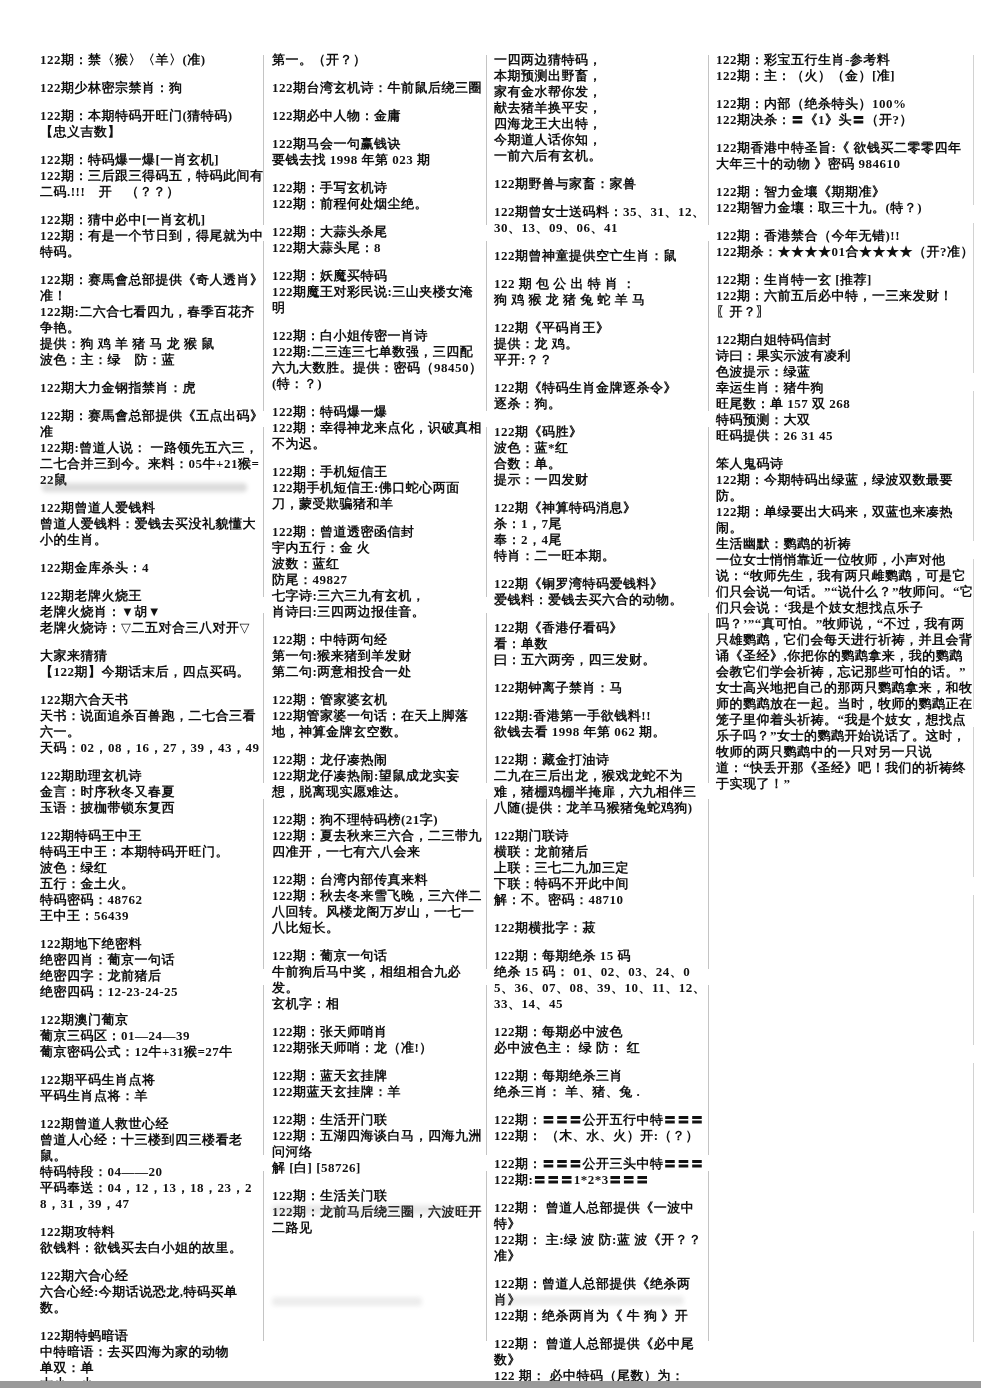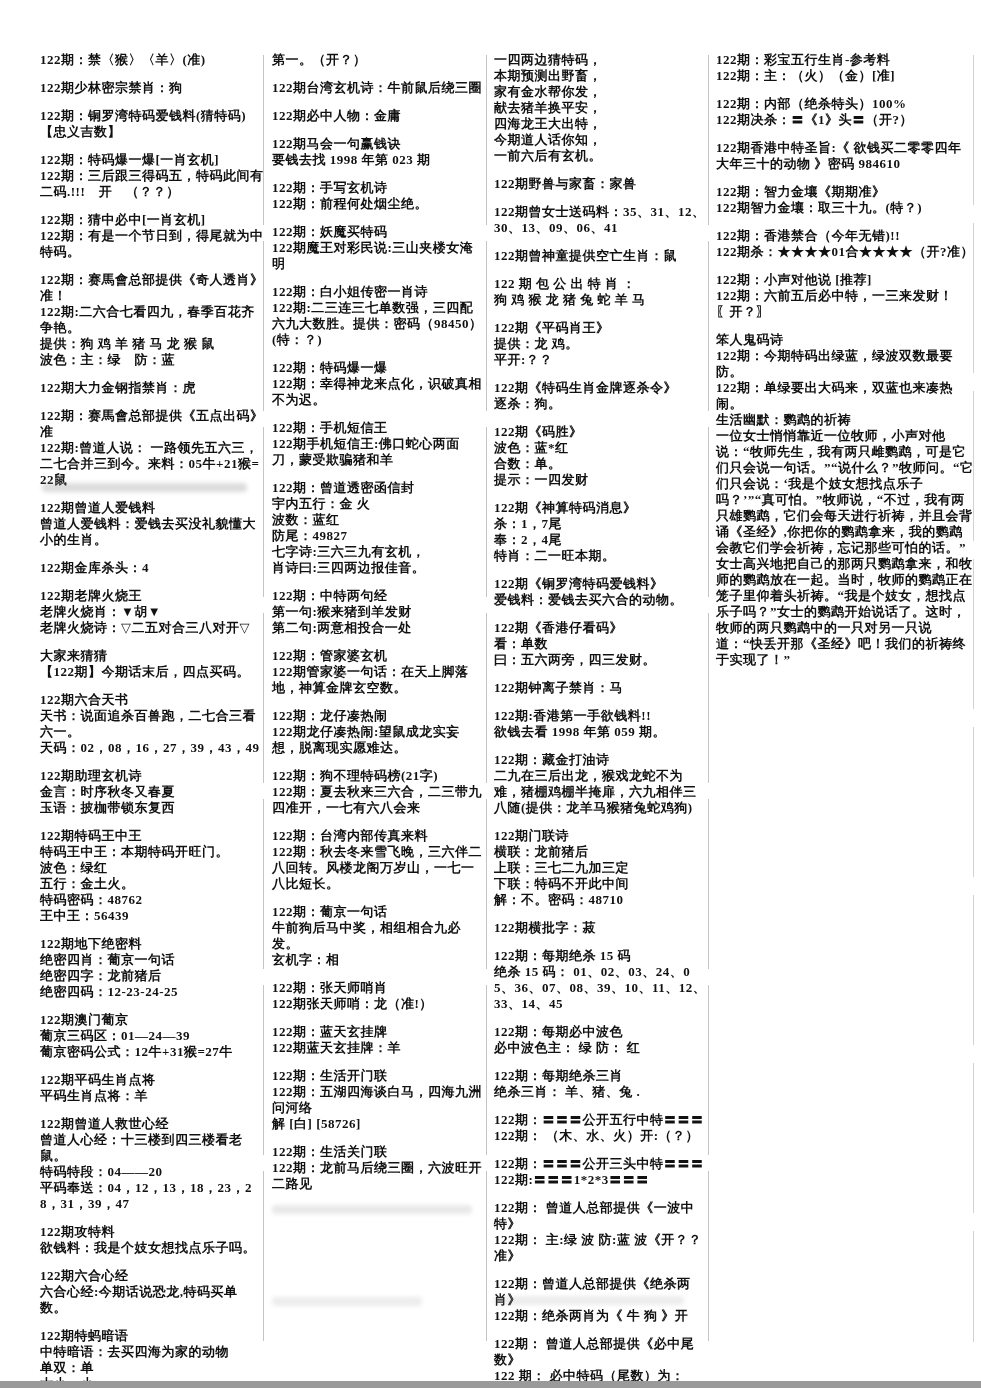--- a/index.html
+++ b/index.html
@@ -43,21 +43,21 @@
 <body>
 
 <div class="col" id="column-1">
     <div class="section">
       <div class="line">122期：禁〈猴〉〈羊〉(准)</div>
     </div>
     <div class="section">
       <div class="line">122期少林密宗禁肖：狗</div>
     </div>
     <div class="section">
-      <div class="line">122期：铜罗湾特码爱钱料(猜特码)</div>
+      <div class="line">122期：本期特码开旺门(猜特码)</div>
       <div class="line">【忠义吉数】</div>
     </div>
     <div class="section">
       <div class="line">122期：特码爆一爆[一肖玄机]</div>
       <div class="line">122期：三后跟三得码五，特码此间有二码.!!!　开　（？？）</div>
     </div>
     <div class="section">
       <div class="line">122期：猜中必中[一肖玄机]</div>
       <div class="line">122期：有是一个节日到，得尾就为中特码。</div>
     </div>
@@ -124,21 +124,21 @@
       <div class="line">平码生肖点将：羊</div>
     </div>
     <div class="section">
       <div class="line">122期曾道人救世心经</div>
       <div class="line">曾道人心经：十三楼到四三楼看老鼠。</div>
       <div class="line">特码特段：04——20</div>
       <div class="line">平码奉送：04，12，13，18，23，28，31，39，47</div>
     </div>
     <div class="section">
       <div class="line">122期攻特料</div>
-      <div class="line">欲钱料：我是个妓女想找点乐子吗。</div>
+      <div class="line">欲钱料：欲钱买去白小姐的故里。</div>
     </div>
     <div class="section">
       <div class="line">122期六合心经</div>
       <div class="line">六合心经:今期话说恐龙,特码买单数。</div>
     </div>
     <div class="section">
       <div class="line">122期特蚂暗语</div>
       <div class="line">中特暗语：去买四海为家的动物</div>
       <div class="line">单双：单</div>
       <div class="line">大小：小</div>
@@ -154,20 +154,24 @@
     <div class="section">
       <div class="line">122期必中人物：金庸</div>
     </div>
     <div class="section">
       <div class="line">122期马会一句赢钱诀</div>
       <div class="line">要钱去找 1998 年第 023 期</div>
     </div>
     <div class="section">
       <div class="line">122期：手写玄机诗</div>
       <div class="line">122期：前程何处烟尘绝。</div>
+    </div>
+    <div class="section">
+      <div class="line">122期：大蒜头杀尾</div>
+      <div class="line">122期大蒜头尾：8</div>
     </div>
     <div class="section">
       <div class="line">122期：妖魔买特码</div>
       <div class="line">122期魔王对彩民说:三山夹楼女淹明</div>
     </div>
     <div class="section">
       <div class="line">122期：白小姐传密一肖诗</div>
       <div class="line">122期:二三连三七单数强，三四配六九大数胜。提供：密码（98450）(特：？)</div>
     </div>
     <div class="section">
@@ -281,21 +285,21 @@
     <div class="section">
       <div class="line">122期《香港仔看码》</div>
       <div class="line">看：单数</div>
       <div class="line">曰：五六两旁，四三发财。</div>
     </div>
     <div class="section">
       <div class="line">122期钟离子禁肖：马</div>
     </div>
     <div class="section">
       <div class="line">122期:香港第一手欲钱料!!</div>
-      <div class="line">欲钱去看 1998 年第 059 期。</div>
+      <div class="line">欲钱去看 1998 年第 062 期。</div>
     </div>
     <div class="section">
       <div class="line">122期：藏金打油诗</div>
       <div class="line">二九在三后出龙，猴戏龙蛇不为难，猪棚鸡棚半掩扉，六九相伴三八随(提供：龙羊马猴猪兔蛇鸡狗)</div>
     </div>
     <div class="section">
       <div class="line">122期门联诗</div>
       <div class="line">横联：龙前猪后</div>
       <div class="line">上联：三七二九加三定</div>
       <div class="line">下联：特码不开此中间</div>
@@ -352,22 +356,31 @@
     </div>
     <div class="section">
       <div class="line">122期：智力金壤《期期准》</div>
       <div class="line">122期智力金壤：取三十九。(特？)</div>
     </div>
     <div class="section">
       <div class="line">122期：香港禁合（今年无错)!!</div>
       <div class="line">122期杀：★★★★01合★★★★（开?准）</div>
     </div>
     <div class="section">
-      <div class="line">122期：小声对他说 [推荐]</div>
+      <div class="line">122期：生肖特一玄 [推荐]</div>
       <div class="line">122期：六前五后必中特，一三来发财！〖开？〗</div>
+    </div>
+    <div class="section">
+      <div class="line">122期白姐特码信封</div>
+      <div class="line">诗曰：果实示波有凌利</div>
+      <div class="line">色波提示：绿蓝</div>
+      <div class="line">幸运生肖：猪牛狗</div>
+      <div class="line">旺尾数：单 157 双 268</div>
+      <div class="line">特码预测：大双</div>
+      <div class="line">旺码提供：26 31 45</div>
     </div>
     <div class="section">
       <div class="line">笨人鬼码诗</div>
       <div class="line">122期：今期特码出绿蓝，绿波双数最要防。</div>
       <div class="line">122期：单绿要出大码来，双蓝也来凑热闹。</div>
       <div class="line">生活幽默：鹦鹉的祈祷</div>
       <div class="line">一位女士悄悄靠近一位牧师，小声对他说：“牧师先生，我有两只雌鹦鹉，可是它们只会说一句话。”“说什么？”牧师问。“它们只会说：‘我是个妓女想找点乐子吗？’”“真可怕。”牧师说，“不过，我有两只雄鹦鹉，它们会每天进行祈祷，并且会背诵《圣经》,你把你的鹦鹉拿来，我的鹦鹉会教它们学会祈祷，忘记那些可怕的话。” 女士高兴地把自己的那两只鹦鹉拿来，和牧师的鹦鹉放在一起。当时，牧师的鹦鹉正在笼子里仰着头祈祷。“我是个妓女，想找点乐子吗？”女士的鹦鹉开始说话了。这时，牧师的两只鹦鹉中的一只对另一只说道：“快丢开那《圣经》吧！我们的祈祷终于实现了！”</div>
     </div>
   </div>
 

